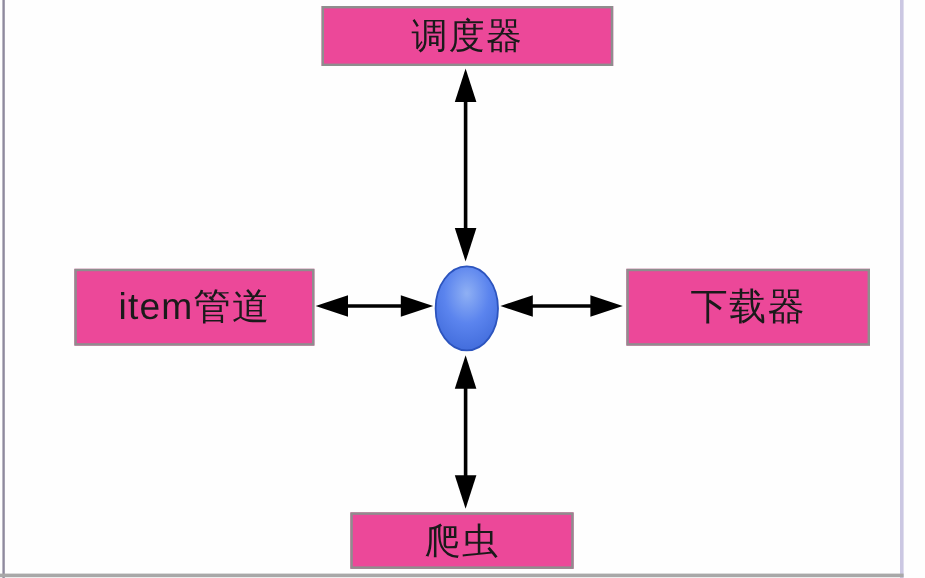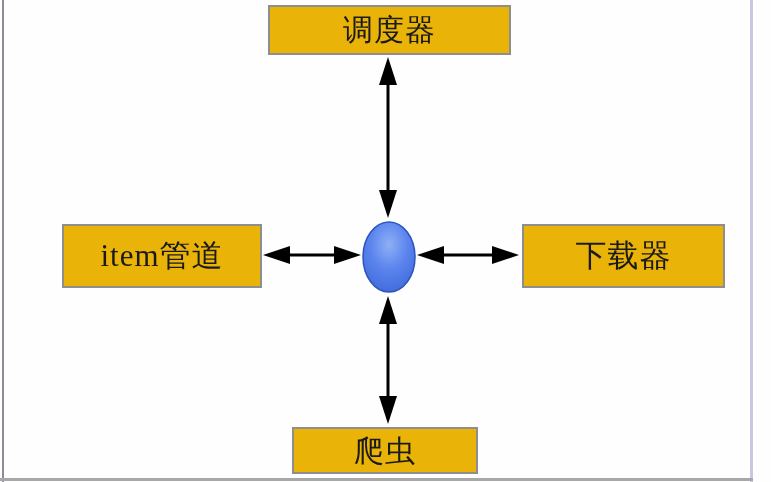--- a/index.html
+++ b/index.html
@@ -29,30 +29,29 @@
     background: var(--page-right-border, #cbc7e2);
   }
   .bottom-line {
     left: 0; top: 478px;
     width: 753px; height: 3px;
     background: var(--page-bottom-border, #a8a8a8);
   }
   .node-box {
     position: absolute;
     box-sizing: border-box;
-    background: #eab308;
+    background: #ec4899;
     border: 2px solid var(--box-border, #8e8e8e);
     display: flex;
     align-items: center;
     justify-content: center;
     font-size: 30px;
     color: #1a1a1a;
     letter-spacing: 1px;
     white-space: nowrap;
-    font-family: Liberation Serif, serif;
   }
   .box-scheduler   { left: 268px; top: 5px;   width: 243px; height: 50px; }
   .box-pipeline    { left: 62px;  top: 224px; width: 200px; height: 64px; font-size: 31px; }
   .box-downloader  { left: 522px; top: 224px; width: 203px; height: 64px; font-size: 31px; }
   .box-spider      { left: 292px; top: 427px; width: 186px; height: 47px; align-items: flex-end; }
   .connector-layer {
     position: absolute;
     left: 0; top: 0;
     width: 771px; height: 482px;
     pointer-events: none;

